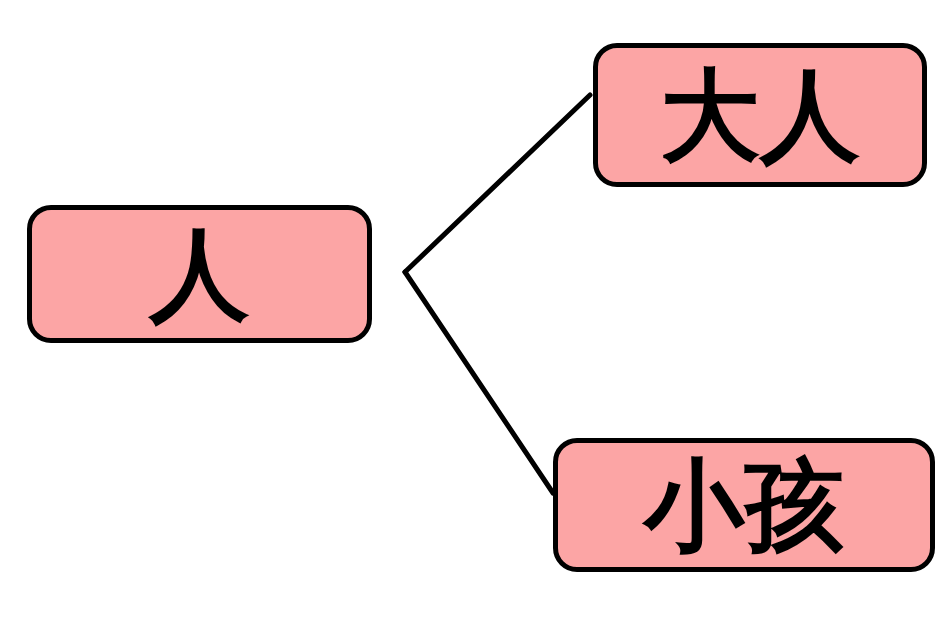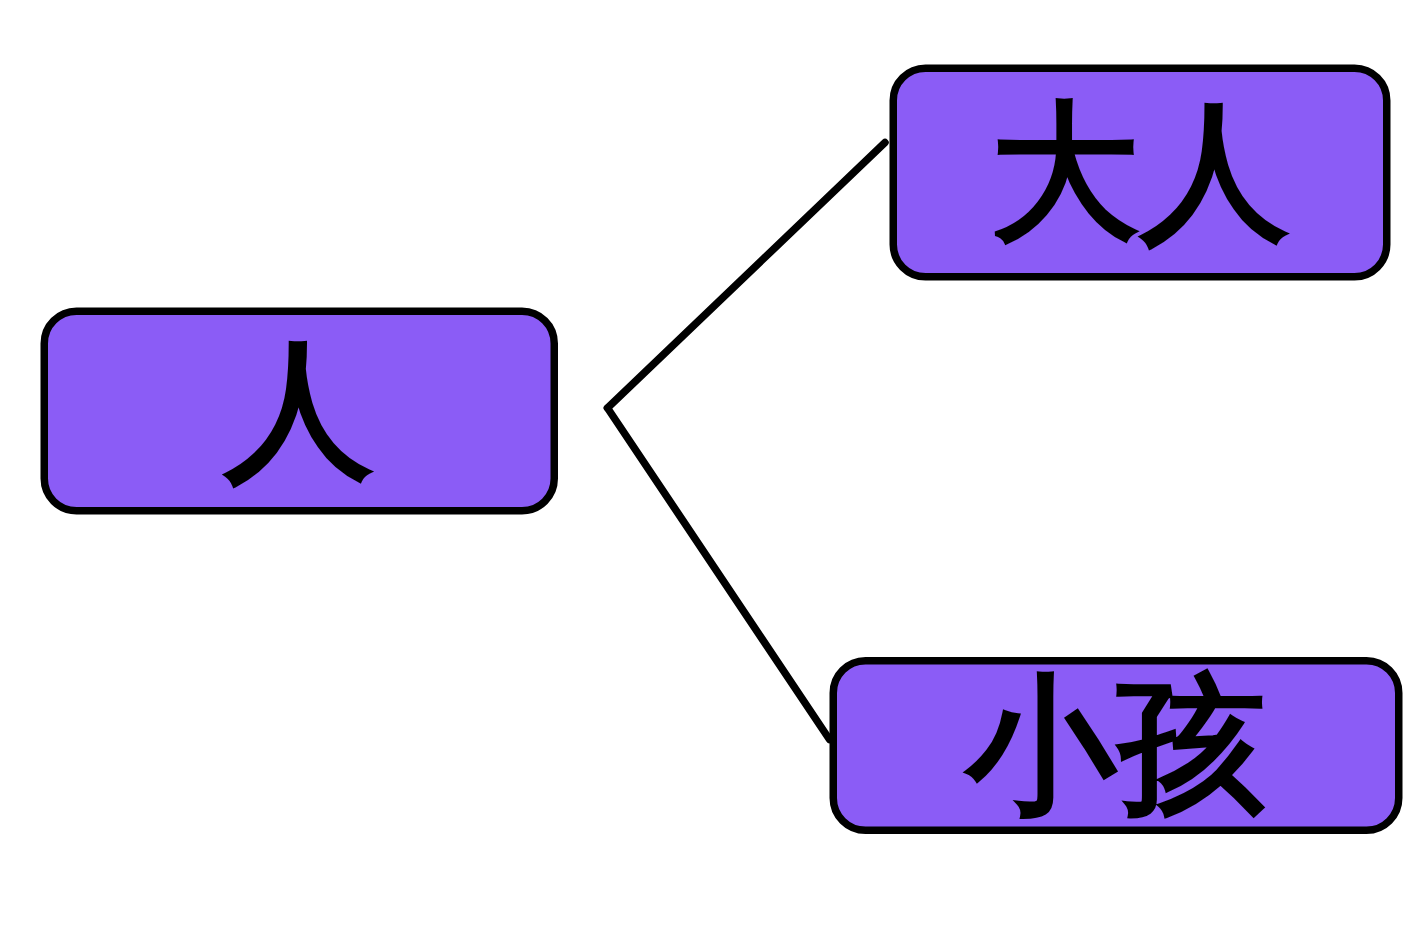--- a/index.html
+++ b/index.html
@@ -19,38 +19,38 @@
     position: absolute;
     left: 0;
     top: 0;
     width: 948px;
     height: 630px;
     pointer-events: none;
   }
   .node {
     position: absolute;
     box-sizing: border-box;
-    background: #8b5cf6;
+    background: #fca5a5;
     border: 5px solid #000000;
     border-radius: 24px;
     display: flex;
     align-items: center;
     justify-content: center;
   }
   .node-label {
     color: #000000;
     font-size: 100px;
     font-weight: bold;
     line-height: 1;
     white-space: nowrap;
     user-select: none;
   }
   .node-person { left: 27px;  top: 205px; width: 345px; height: 138px; }
   .node-adult  { left: 593px; top: 43px;  width: 334px; height: 144px; }
-  .node-child  { left: 553px; top: 438px; width: 382px; height: 118px; }
+  .node-child  { left: 553px; top: 438px; width: 382px; height: 134px; }
 </style>
 </head>
 <body>
 
 <div class="canvas">
 
   <svg class="connectors" viewBox="0 0 948 630" xmlns="http://www.w3.org/2000/svg">
     <line x1="405" y1="272" x2="590" y2="95" stroke="#000000" stroke-width="5" stroke-linecap="round"></line>
     <line x1="405" y1="272" x2="553" y2="493" stroke="#000000" stroke-width="5" stroke-linecap="round"></line>
   </svg>

